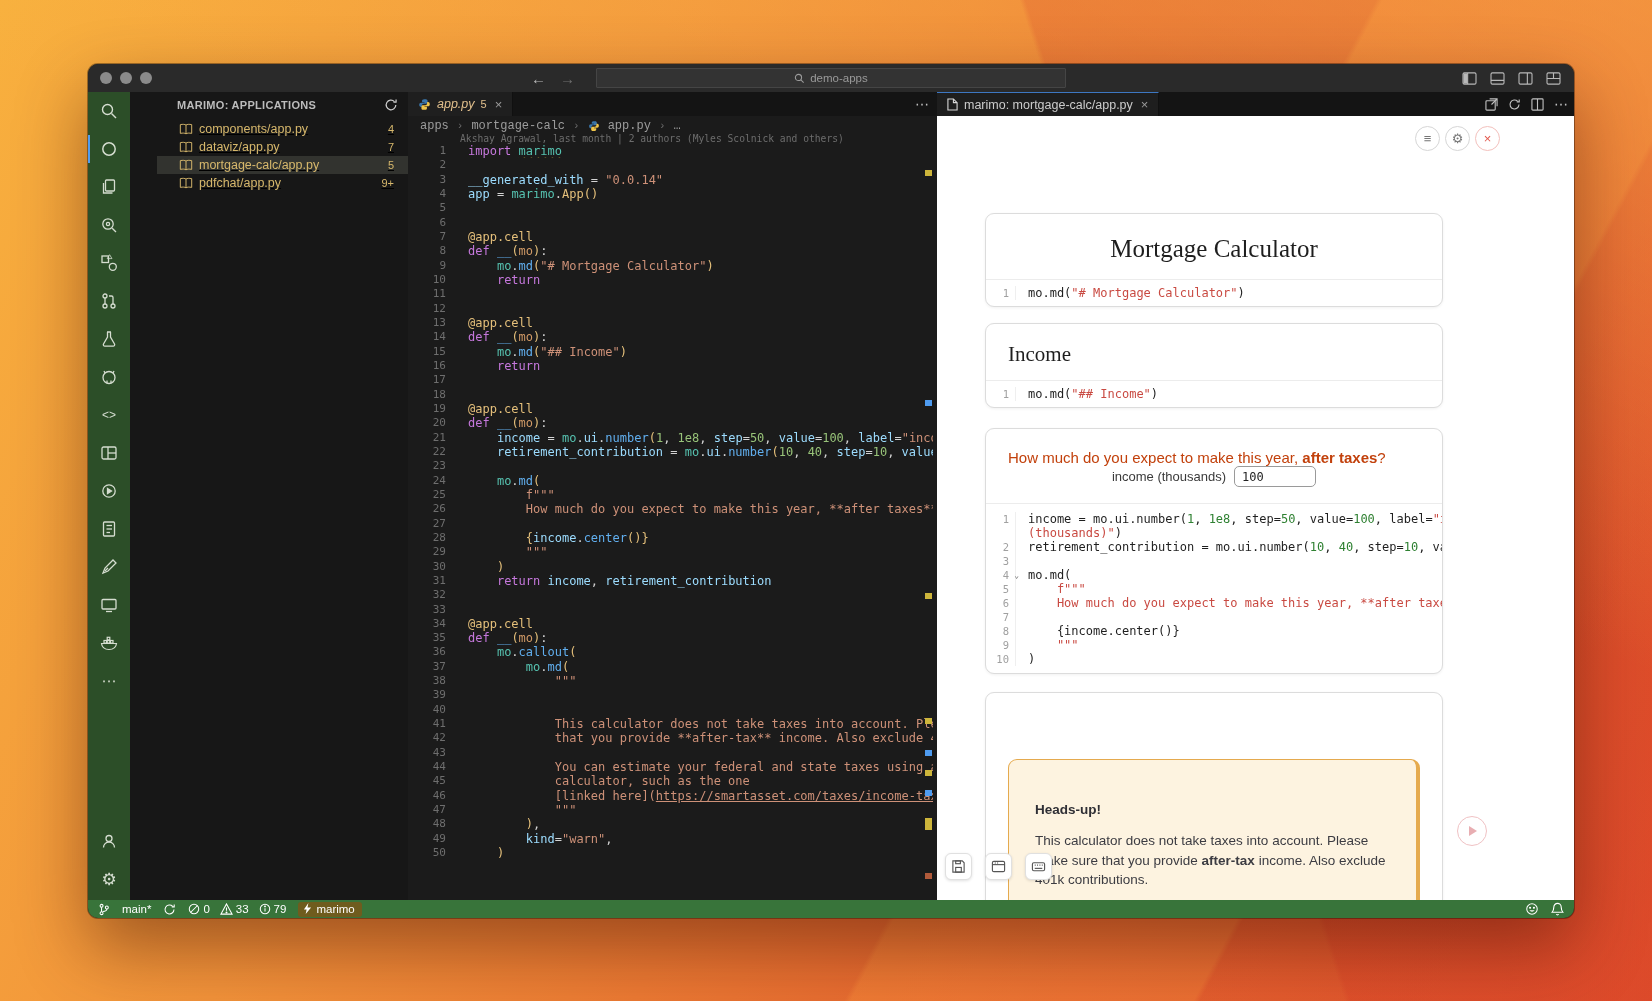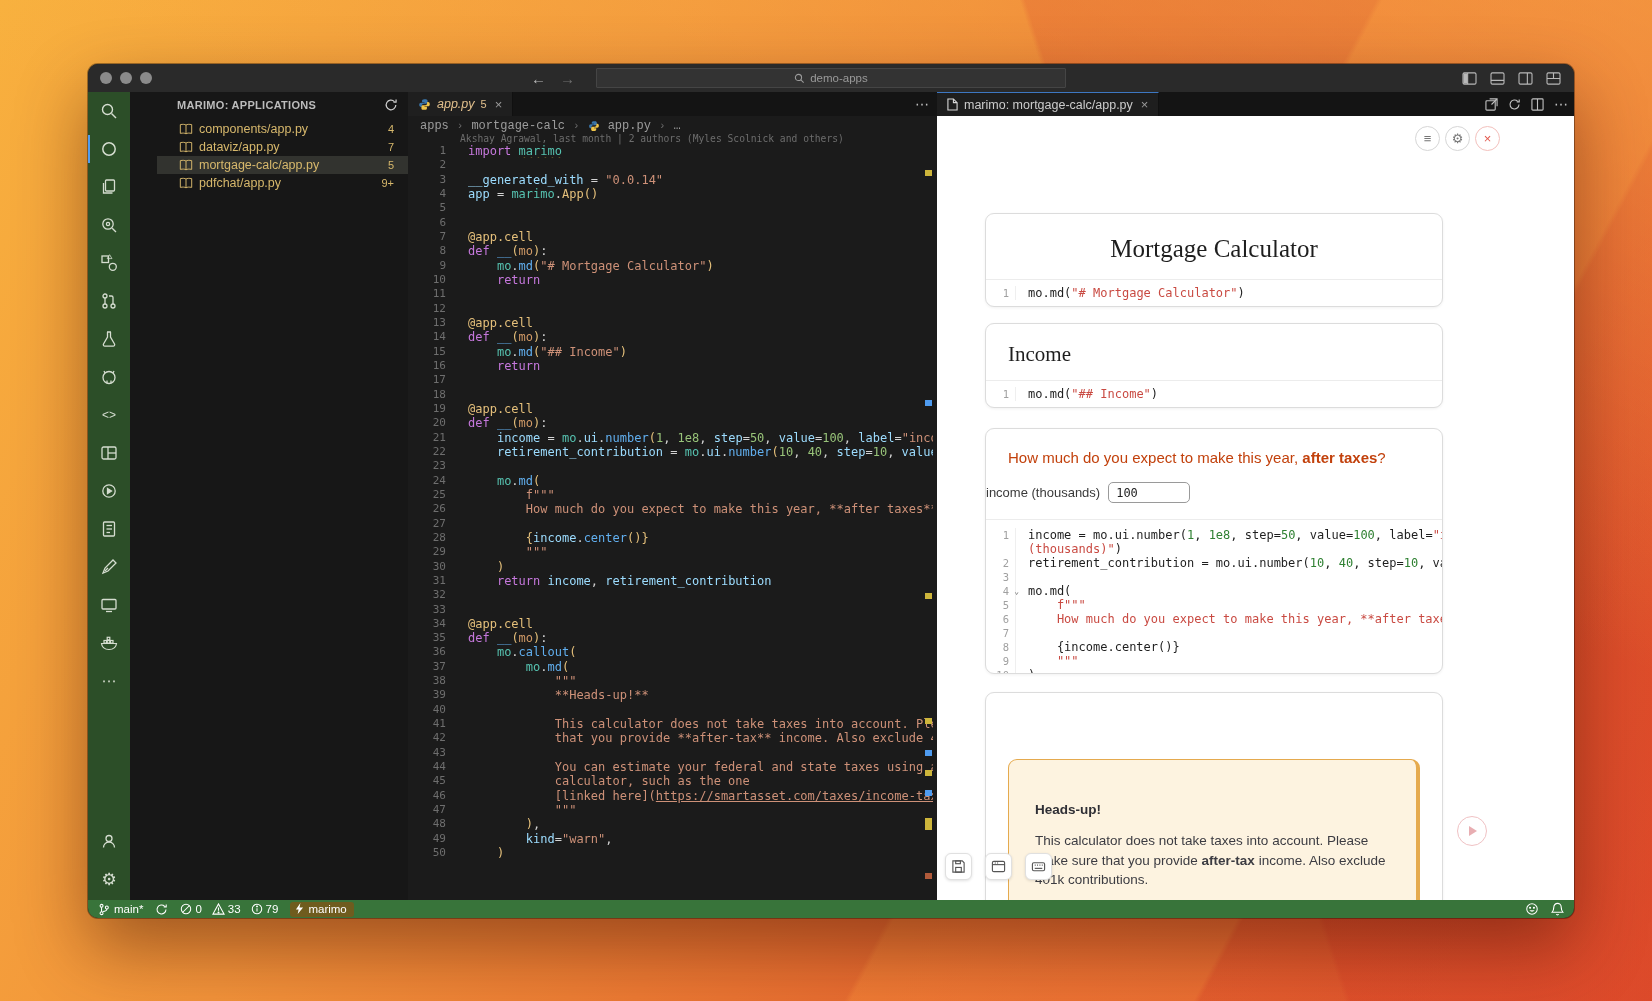--- a/index.html
+++ b/index.html
@@ -39,21 +39,21 @@
   .ab-item { width:42px; height:38px; display:flex; align-items:center; justify-content:center; position:relative; color:#d5ddd0; }
   .ab-item.active::before { content:""; position:absolute; left:0; top:5px; bottom:5px; width:2px; background:#4f9cf0; }
   .ab-bottom { position:absolute; bottom:2px; left:0; }
   .ab-item svg { display:block; }
   .ab-txt { font-size:15px; color:#d5ddd0; }
 
   
   .sidebar { position:absolute; left:42px; top:28px; width:278px; bottom:18px; background:#171717;padding-left:27px; }
   .sb-header { height:26px; display:flex; align-items:center; padding:0 10px 0 20px; color:#bcbcbc; font-size:11px; font-weight:bold; letter-spacing:.3px; }
   .sb-header .spacer { flex:1; }
-  .sb-rows { margin-top:2px; }
+  .sb-rows { margin-top:2px;text-decoration:underline; }
   .sb-row { height:18px; display:flex; align-items:center; padding:0 14px 0 22px; font-size:12.5px; color:#d7b86c; cursor:pointer; }
   .sb-row.sel { background:#32332f; }
   .sb-row .bi { margin-right:6px; display:flex; }
   .sb-row .lbl { flex:1; white-space:nowrap; overflow:hidden; }
   .sb-row .badge { font-size:11px; color:#d7b86c; }
 
   
   .group1 { position:absolute; left:320px; top:28px; width:529px; bottom:18px; background:#1b1b1b; }
   .tabbar { position:absolute; left:0; top:0; right:0; height:24px; background:#141414; display:flex; align-items:center; }
   .tab { height:24px; background:#1f1f1f; display:flex; align-items:center; gap:6px; padding:0 10px; font-size:12.5px; color:#cccccc; border-right:1px solid #101010; position:relative; }
@@ -95,34 +95,34 @@
   .t-center { text-align:center; font-size:25px; padding-top:21px; }
   .t-left { font-size:21px; padding:18px 0 0 22px; }
   .card .codefoot { position:absolute; left:0; right:0; bottom:0; border-top:1px solid #ececec; padding:6px 0; }
   .cb-row { display:flex; font-family:"DejaVu Sans Mono", monospace; font-size:12px; line-height:14px; }
   .cb-g { flex:0 0 30px; text-align:right; color:#a0a0a0; font-size:10.5px; border-right:1px solid #efefef; padding-right:6px; position:relative; }
   .cb-g .fold { position:absolute; right:-4px; top:1px; color:#707070; font-size:8px; }
   .cb-code { padding-left:12px; white-space:pre; }
   .w-t { color:#1f1f1f; } .w-n { color:#2f8132; } .w-s { color:#c94a42; }
   .q-line { padding:20px 0 0 22px; font-size:15px; color:#c2410c; }
   .q-line b { font-weight:bold; }
-  .input-row { margin-top:16px; display:flex; align-items:center; gap:8px; font-size:13px; color:#3a3a3a; }
+  .input-row { display:flex; align-items:center; justify-content:center; gap:8px; font-size:13px; color:#3a3a3a; }
   .num-input { width:82px; height:21px; border:1px solid #9a9a9a; border-radius:5px; font-family:"DejaVu Sans Mono", monospace; font-size:12px; color:#222; padding:0 7px; display:flex; align-items:center; }
   .card3 .codeblock { margin-top:16px; border-top:1px solid #ececec; padding-top:8px; }
   .callout { margin:66px 22px 0 22px; background:#fdf3e0; border:1px solid #e5aa4e; border-right:4px solid #e5aa4e; border-radius:9px; padding:42px 26px 20px 26px; color:#3c3c42; }
   .callout h4 { font-size:13.5px; margin-bottom:14px; color:#2f2f35; }
   .callout p { font-size:13.5px; line-height:1.45; margin-bottom:14px; }
   .float-btns { position:absolute; left:8px; top:737px; display:flex; gap:13px; }
   .fbtn { width:27px; height:27px; background:#fff; border:1px solid #e0e0e0; border-radius:6px; box-shadow:0 1px 3px rgba(0,0,0,.12); display:flex; align-items:center; justify-content:center; color:#555; }
   .runbtn { position:absolute; left:520px; top:700px; width:30px; height:30px; border-radius:50%; background:#fff; border:1px solid #f0c2c4; display:flex; align-items:center; justify-content:center; }
   .runbtn .tri { width:0; height:0; border-left:8px solid #e8aeb2; border-top:5px solid transparent; border-bottom:5px solid transparent; margin-left:2px; }
 
   
   .statusbar { position:absolute; left:0; right:0; bottom:0; height:18px; background:#38743a; color:#fff; font-size:11.5px; display:flex; align-items:center; padding:0 10px; gap:12px; }
-  .sb-item { display:flex; align-items:center; gap:4px; }
+  .sb-item { display:flex; align-items:center; gap:12px; }
   .sb-group { display:flex; align-items:center; gap:3px; }
   .marimo-badge { background:#6f5c1e; border-radius:3px; padding:1px 7px 2px 5px; display:flex; align-items:center; gap:4px; }
   .sb-right { margin-left:auto; display:flex; align-items:center; gap:12px; }
 
   svg { flex:none; }
 </style>
 </head>
 <body>
 
 <div class="window">
@@ -402,21 +402,21 @@
         <div class="ed-line"><span class="ln">29</span><span class="src"><span class="tk-t">        </span><span class="tk-s">"""</span></span></div>
         <div class="ed-line"><span class="ln">30</span><span class="src"><span class="tk-t">    </span><span class="tk-p">)</span></span></div>
         <div class="ed-line"><span class="ln">31</span><span class="src"><span class="tk-t">    </span><span class="tk-k">return</span><span class="tk-t"> </span><span class="tk-v">income</span><span class="tk-t">, </span><span class="tk-v">retirement_contribution</span></span></div>
         <div class="ed-line"><span class="ln">32</span><span class="src"></span></div>
         <div class="ed-line"><span class="ln">33</span><span class="src"></span></div>
         <div class="ed-line"><span class="ln">34</span><span class="src"><span class="tk-d">@app.cell</span></span></div>
         <div class="ed-line"><span class="ln">35</span><span class="src"><span class="tk-k">def</span><span class="tk-t"> </span><span class="tk-f">__</span><span class="tk-p">(</span><span class="tk-o">mo</span><span class="tk-p">)</span><span class="tk-t">:</span></span></div>
         <div class="ed-line"><span class="ln">36</span><span class="src"><span class="tk-t">    </span><span class="tk-m">mo</span><span class="tk-t">.</span><span class="tk-f">callout</span><span class="tk-p">(</span></span></div>
         <div class="ed-line"><span class="ln">37</span><span class="src"><span class="tk-t">        </span><span class="tk-m">mo</span><span class="tk-t">.</span><span class="tk-f">md</span><span class="tk-p">(</span></span></div>
         <div class="ed-line"><span class="ln">38</span><span class="src"><span class="tk-t">            </span><span class="tk-s">"""</span></span></div>
-        <div class="ed-line"><span class="ln">39</span><span class="src"><span class="tk-t">            </span><span class="tk-s">**Heads-up!**</span></span></div>
+        <div class="ed-line"><span class="ln">39</span></div>
         <div class="ed-line"><span class="ln">40</span><span class="src"></span></div>
         <div class="ed-line"><span class="ln">41</span><span class="src"><span class="tk-t">            </span><span class="tk-s">This calculator does not take taxes into account. Please make sure</span></span></div>
         <div class="ed-line"><span class="ln">42</span><span class="src"><span class="tk-t">            </span><span class="tk-s">that you provide **after-tax** income. Also exclude 401k contributions.</span></span></div>
         <div class="ed-line"><span class="ln">43</span><span class="src"></span></div>
         <div class="ed-line"><span class="ln">44</span><span class="src"><span class="tk-t">            </span><span class="tk-s">You can estimate your federal and state taxes using an online</span></span></div>
         <div class="ed-line"><span class="ln">45</span><span class="src"><span class="tk-t">            </span><span class="tk-s">calculator, such as the one</span></span></div>
         <div class="ed-line"><span class="ln">46</span><span class="src"><span class="tk-t">            </span><span class="tk-s">[linked here](</span><span class="tk-su">https://smartasset.com/taxes/income-taxes</span></span></div>
         <div class="ed-line"><span class="ln">47</span><span class="src"><span class="tk-t">            </span><span class="tk-s">"""</span></span></div>
         <div class="ed-line"><span class="ln">48</span><span class="src"><span class="tk-t">        </span><span class="tk-p">)</span><span class="tk-t">,</span></span></div>
         <div class="ed-line"><span class="ln">49</span><span class="src"><span class="tk-t">        </span><span class="tk-v">kind</span><span class="tk-t">=</span><span class="tk-s">"warn"</span><span class="tk-t">,</span></span></div>

